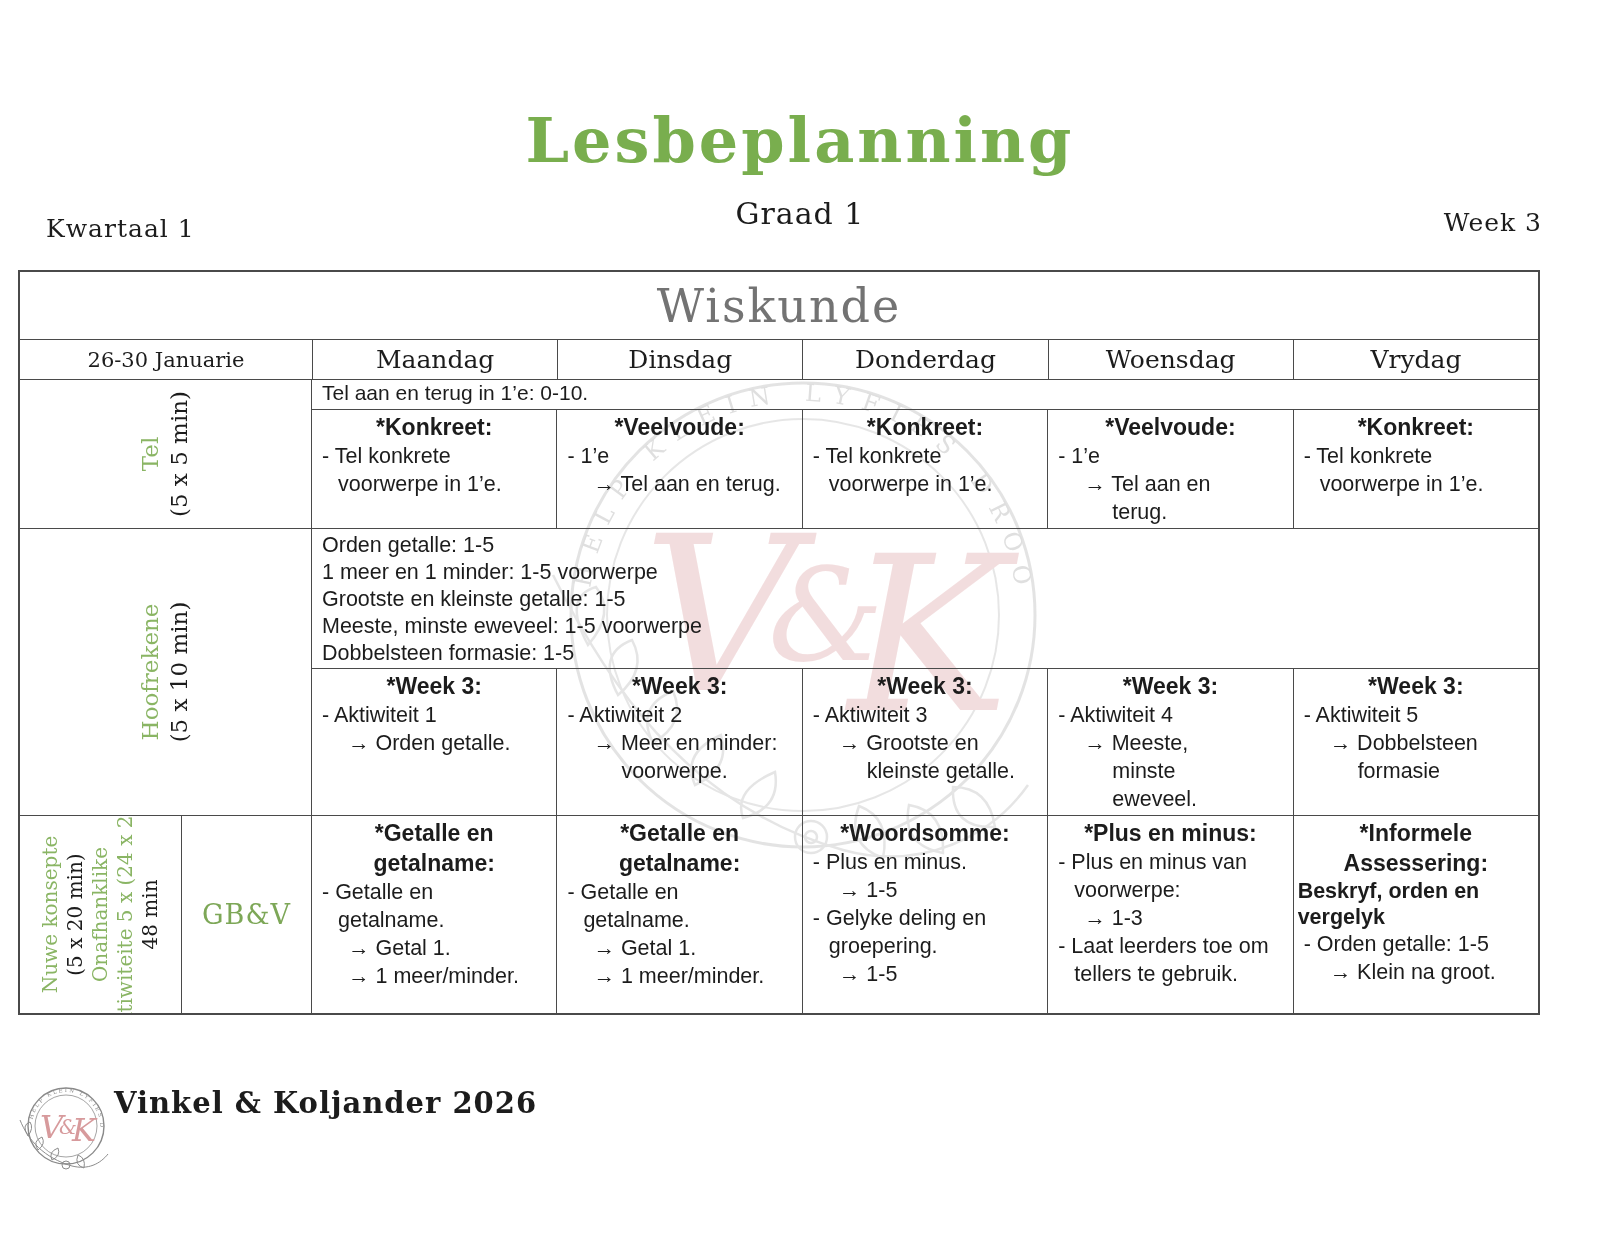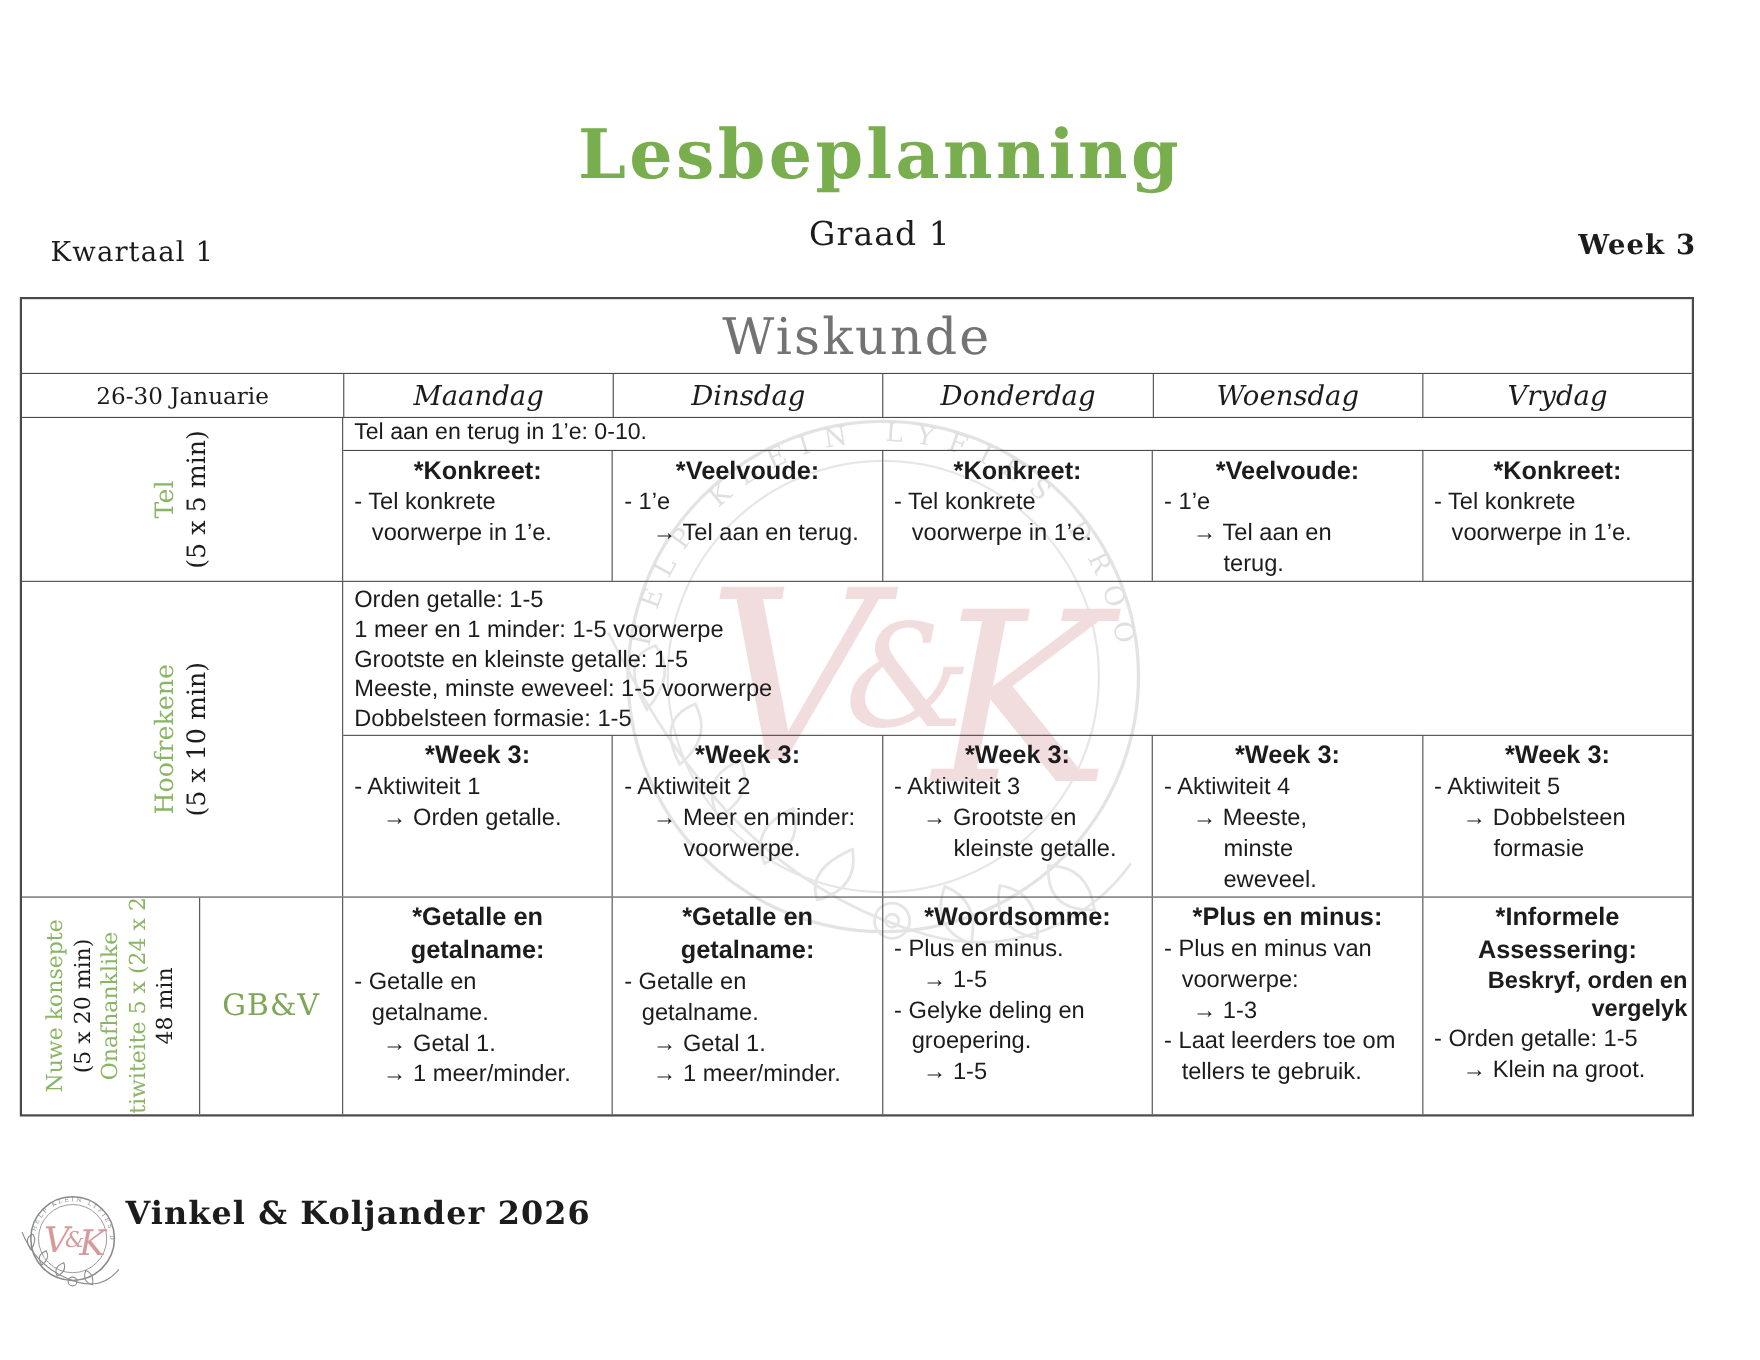--- a/index.html
+++ b/index.html
@@ -6,33 +6,33 @@
   .page{position:relative;width:1600px;height:1236px;background:#fff;overflow:hidden;
         font-family:"Liberation Sans", sans-serif;color:#1c1c1c;}
   .disp{font-family:"DejaVu Serif", serif;}
 
   
   .title{position:absolute;left:0;top:104px;width:100%;text-align:center;
          font-size:62px;color:#79ae4e;letter-spacing:3px;font-weight:bold;}
   .subtitle{position:absolute;left:0;top:196px;width:100%;text-align:center;
             font-size:30px;letter-spacing:1px;}
   .kwartaal{position:absolute;left:46px;top:214px;font-size:25px;letter-spacing:1px;}
-  .week{position:absolute;right:58px;top:208px;font-size:25px;letter-spacing:1px;font-weight:bold;}
+  .week{position:absolute;right:58px;top:208px;font-size:25px;letter-spacing:1px;}
 
   
   .wm{position:absolute;left:548px;top:360px;width:510px;height:510px;pointer-events:none;}
 
   
   .tbl{position:absolute;left:18px;top:270px;width:1522px;height:745px;
        border:2px solid #4a4a4a;box-sizing:border-box;display:flex;flex-direction:column;background:transparent;}
   .r-subject{height:68px;display:flex;align-items:center;justify-content:center;
              font-size:46px;color:#737373;letter-spacing:2px;}
   .r-days{height:40px;display:flex;border-top:1.5px solid #4a4a4a;box-sizing:border-box;}
   .r-days > div{display:flex;align-items:center;justify-content:center;font-size:25px;box-sizing:border-box;}
-  .r-days > div + div{border-left:1.5px solid #4a4a4a;font-style:italic;}
+  .r-days > div + div{border-left:1.5px solid #4a4a4a;}
   .c-date{width:292px;font-size:21px !important;}
   .c-day{flex:1;}
 
   .band{display:flex;border-top:1.5px solid #4a4a4a;box-sizing:border-box;}
   .band-tel{height:150px;}
   .band-hoof{height:287px;}
   .band-nuwe{height:200px;}
   .lab{width:292px;border-right:1.5px solid #4a4a4a;box-sizing:border-box;
        display:flex;align-items:center;justify-content:center;overflow:hidden;}
   .lab-rot{width:162px;border-right:1.5px solid #4a4a4a;box-sizing:border-box;
@@ -42,21 +42,21 @@
   .band-right{flex:1;display:flex;flex-direction:column;min-width:0;}
   .strip{height:30px;box-sizing:border-box;border-bottom:1.5px solid #4a4a4a;
          font-size:21px;padding:1px 0 0 10px;}
   .intro{height:140px;box-sizing:border-box;border-bottom:1.5px solid #4a4a4a;
          font-size:21.5px;line-height:27px;padding:3px 14px 0 10px;}
   .five{flex:1;display:flex;min-width:0;}
   .five > div{flex:1;box-sizing:border-box;padding:2px 4px;min-width:0;}
   .five > div + div{border-left:1.5px solid #4a4a4a;}
 
   .ct{font-weight:bold;font-size:23px;text-align:center;line-height:30px;}
-  .sub{font-weight:bold;font-size:21.5px;text-align:right;line-height:26px;}
+  .sub{font-weight:bold;font-size:21.5px;text-align:left;line-height:26px;}
   .ln,.cont,.arr,.arr2{font-size:21.5px;line-height:28px;}
   .ln{padding-left:6px;}
   .cont{padding-left:22px;}
   .arr{padding-left:32px;}
   .arr2{padding-left:60px;}
 
   .rot{transform:rotate(-90deg);text-align:center;white-space:nowrap;}
   .rot .g{color:#8ab564;}
   .rot .b{color:#1c1c1c;}
   .rot-tel div, .rot-hoof div{font-size:23px;line-height:29px;font-family:"DejaVu Serif", serif;}

